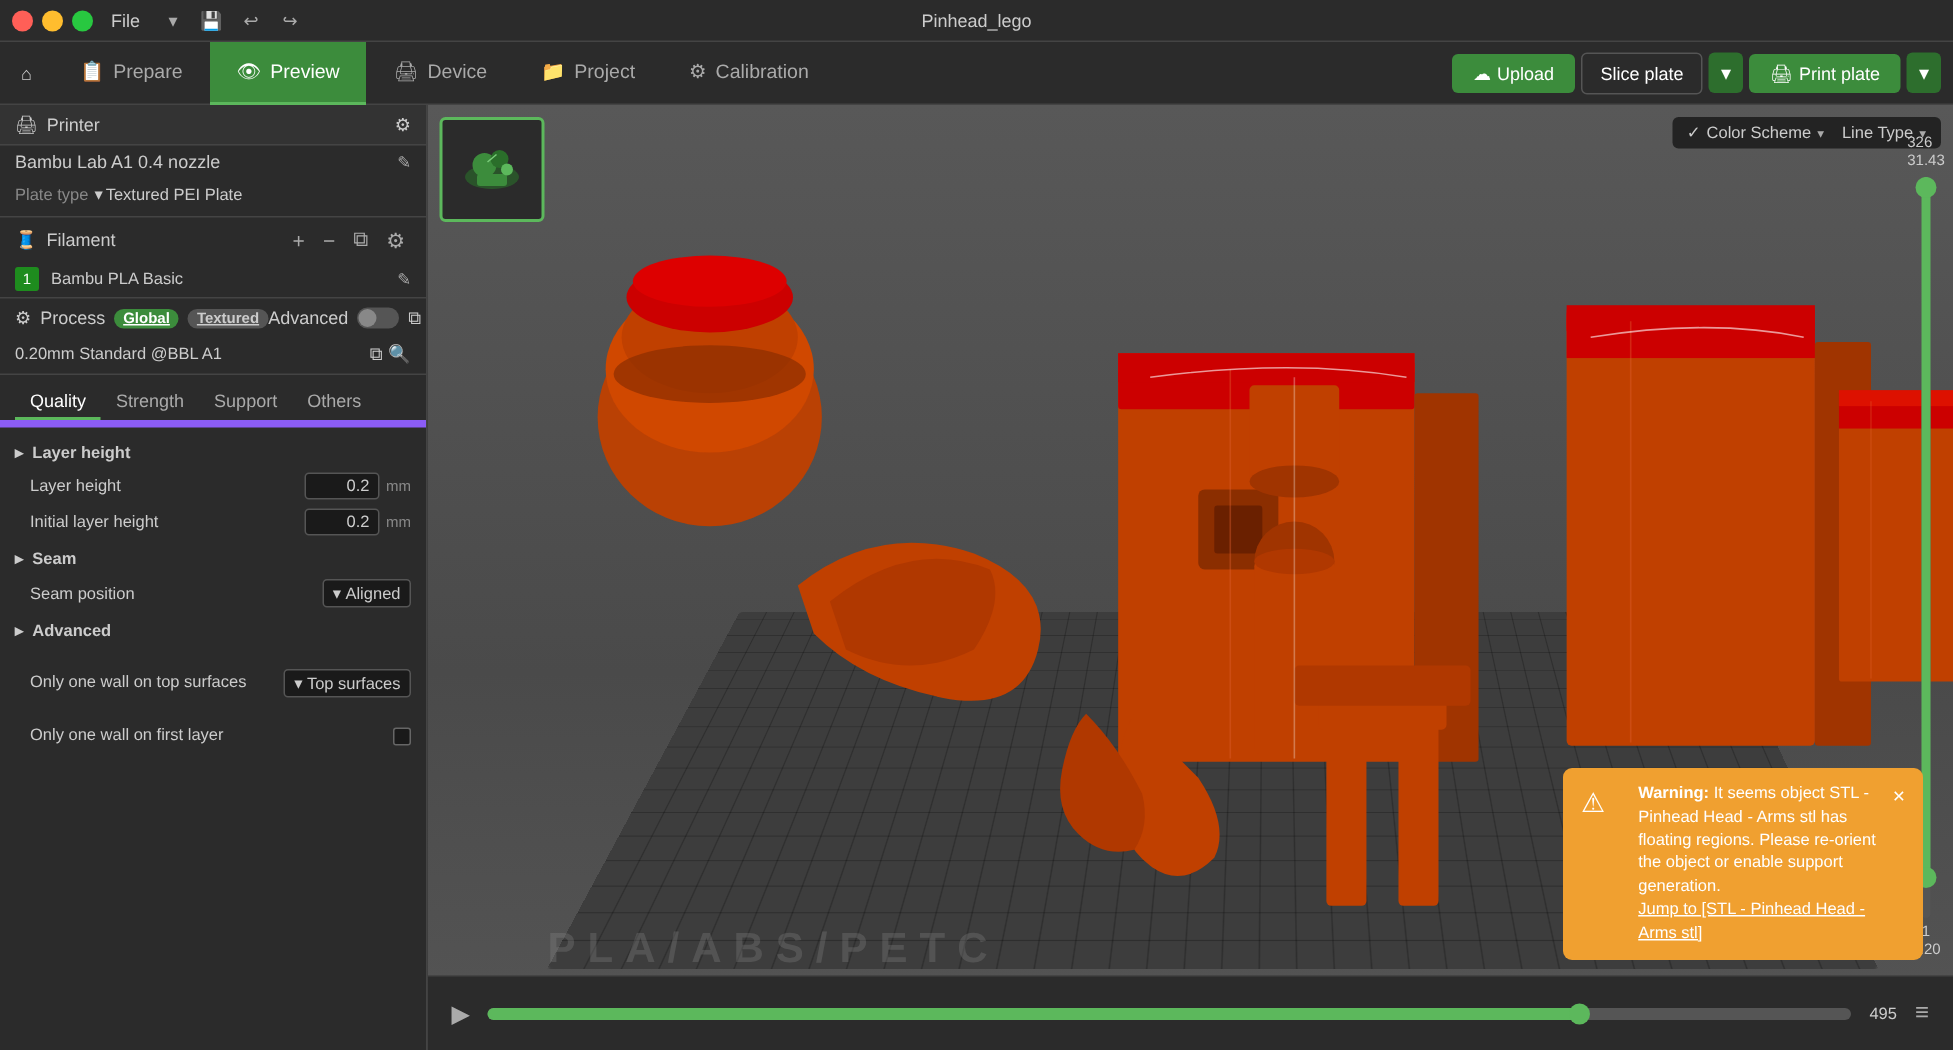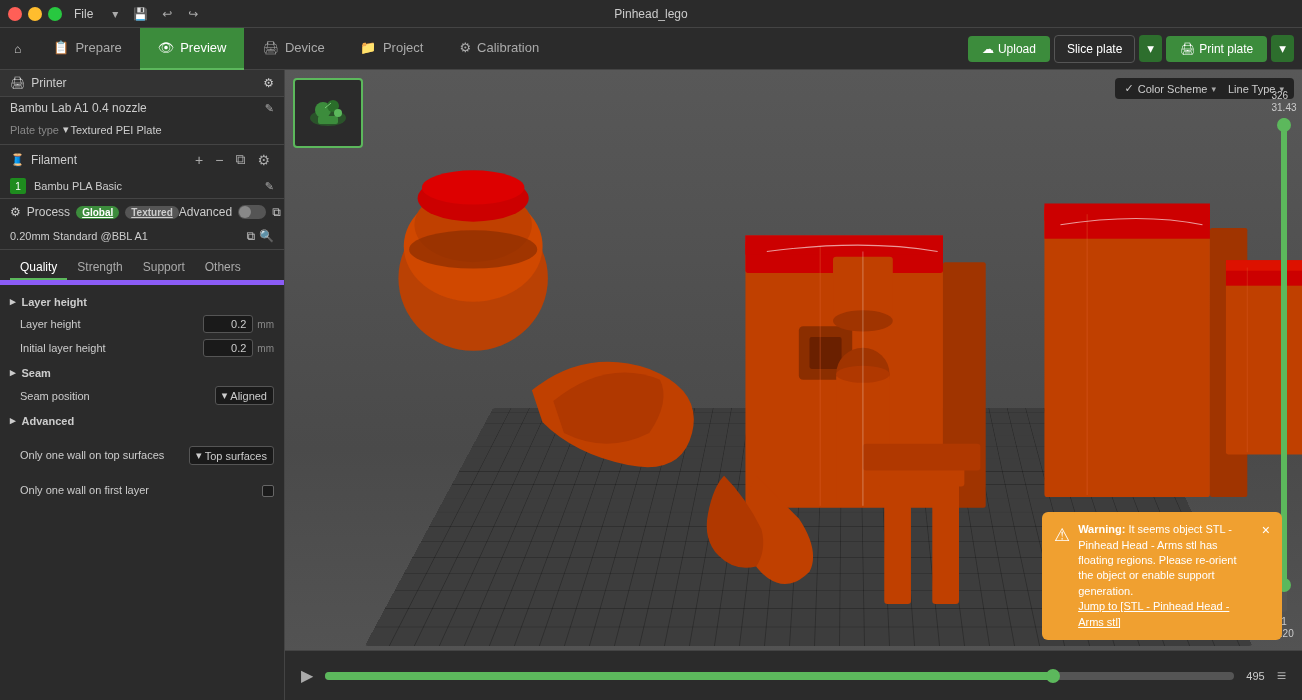--- a/index.html
+++ b/index.html
@@ -125,21 +125,21 @@
     .bottom-bar { position: absolute; bottom: 0; left: 0; right: 0; height: 50px; background: #2b2b2b; border-top: 1px solid #444; display: flex; align-items: center; padding: 0 16px; gap: 12px; z-index: 20; }
     .progress-track { flex: 1; height: 8px; background: #555; border-radius: 4px; position: relative; cursor: pointer; }
     .progress-fill { height: 100%; background: #5cb85c; border-radius: 4px; }
     .progress-thumb { width: 14px; height: 14px; background: #5cb85c; border-radius: 50%; position: absolute; top: -3px; left: 80%; transform: translateX(-50%); cursor: grab; }
     .bottom-label { color: #ccc; font-size: 11px; text-align: center; }
     .bottom-icon { color: #aaa; font-size: 16px; cursor: pointer; }
 
     
     .warning-toast { position: absolute; bottom: 60px; right: 20px; width: 240px; background: #f0a030; border-radius: 6px; padding: 10px 12px; display: flex; gap: 8px; z-index: 30; }
     .warning-icon { font-size: 18px; color: #fff; flex-shrink: 0; margin-top: 2px; }
-    .warning-text { font-size: 11px; color: #fff; flex: 1; line-height: 1.4; }
+    .warning-text { font-size: 11px; color: #fff; flex: 1; line-height: 1.4; margin-left: 14px; }
     .warning-link { color: #fff; text-decoration: underline; font-size: 11px; cursor: pointer; text-align: center; }
     .warning-close { color: #fff; cursor: pointer; font-size: 14px; flex-shrink: 0; }
 
     
     .plate-strip { position: absolute; bottom: 52px; left: 0; right: 30px; height: 32px; display: flex; align-items: center; padding-left: 80px; overflow: hidden; }
     .plate-text { font-size: 28px; color: rgba(150,150,150,0.25); font-weight: 900; letter-spacing: 8px; white-space: nowrap; }
   </style>
 </head>
 <body>
 
@@ -454,20 +454,23 @@
       <div class="warning-icon">⚠</div>
       <div class="warning-text">
         <strong>Warning:</strong>
         <span> It seems object STL - Pinhead Head - Arms stl has floating regions. Please re-orient the object or enable support generation.</span>
         <br>
         <span class="warning-link">Jump to [STL - Pinhead Head - Arms stl]</span>
       </div>
       <span class="warning-close">×</span>
     </div>
 
+    <div class="plate-strip">
+      <div class="plate-text">PLA/ABS/PETC</div>
+    </div>
 
     <div class="bottom-bar">
       <span class="bottom-icon">▶</span>
       <div class="progress-track">
         <div class="progress-fill" style="width:80%;"></div>
         <div class="progress-thumb"></div>
       </div>
       <span class="bottom-label">495</span>
       <span class="bottom-icon">≡</span>
     </div>

